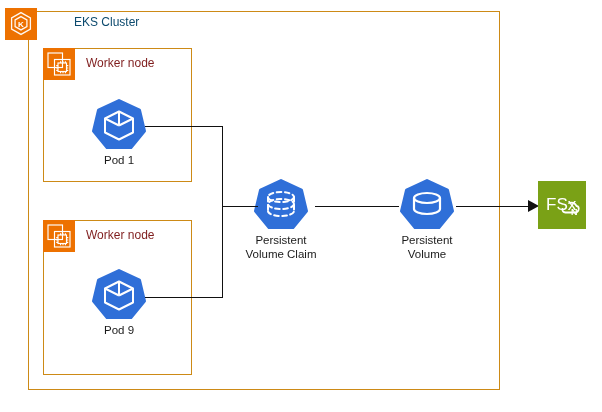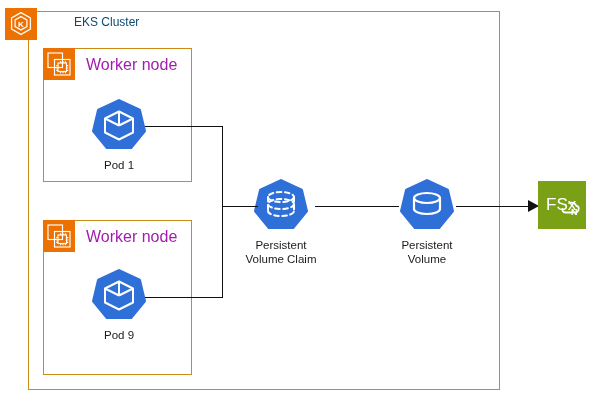--- a/index.html
+++ b/index.html
@@ -62,39 +62,38 @@
     top: -1px;
     width: 32px;
     height: 32px;
     background: #ED7100;
     display: block;
   }
   .worker-title {
     position: absolute;
     left: 42px;
     top: 7px;
-    font-size: 16px;
-    color: #a21caf;
+    font-size: 12px;
+    color: #7f1d1d;
     white-space: nowrap;
   }
 
   
   .k8s-node {
     position: absolute;
     width: 62px;
     text-align: center;
   }
   .k8s-glyph {
     width: 58px;
     height: 56px;
     margin: 0 auto;
     display: block;
   }
   .k8s-label {
-    margin-top: 5px;
     font-size: 11.5px;
     line-height: 13.5px;
     color: #1a1a1a;
     white-space: pre-line;
   }
 
   .pod1 { left: 88px;  top: 98px; }
   .pod2 { left: 88px;  top: 268px; }
   .pvc  { left: 250px; top: 178px; width: 82px; left: 240px; }
   .pv   { left: 396px; top: 178px; width: 70px; left: 392px; }

